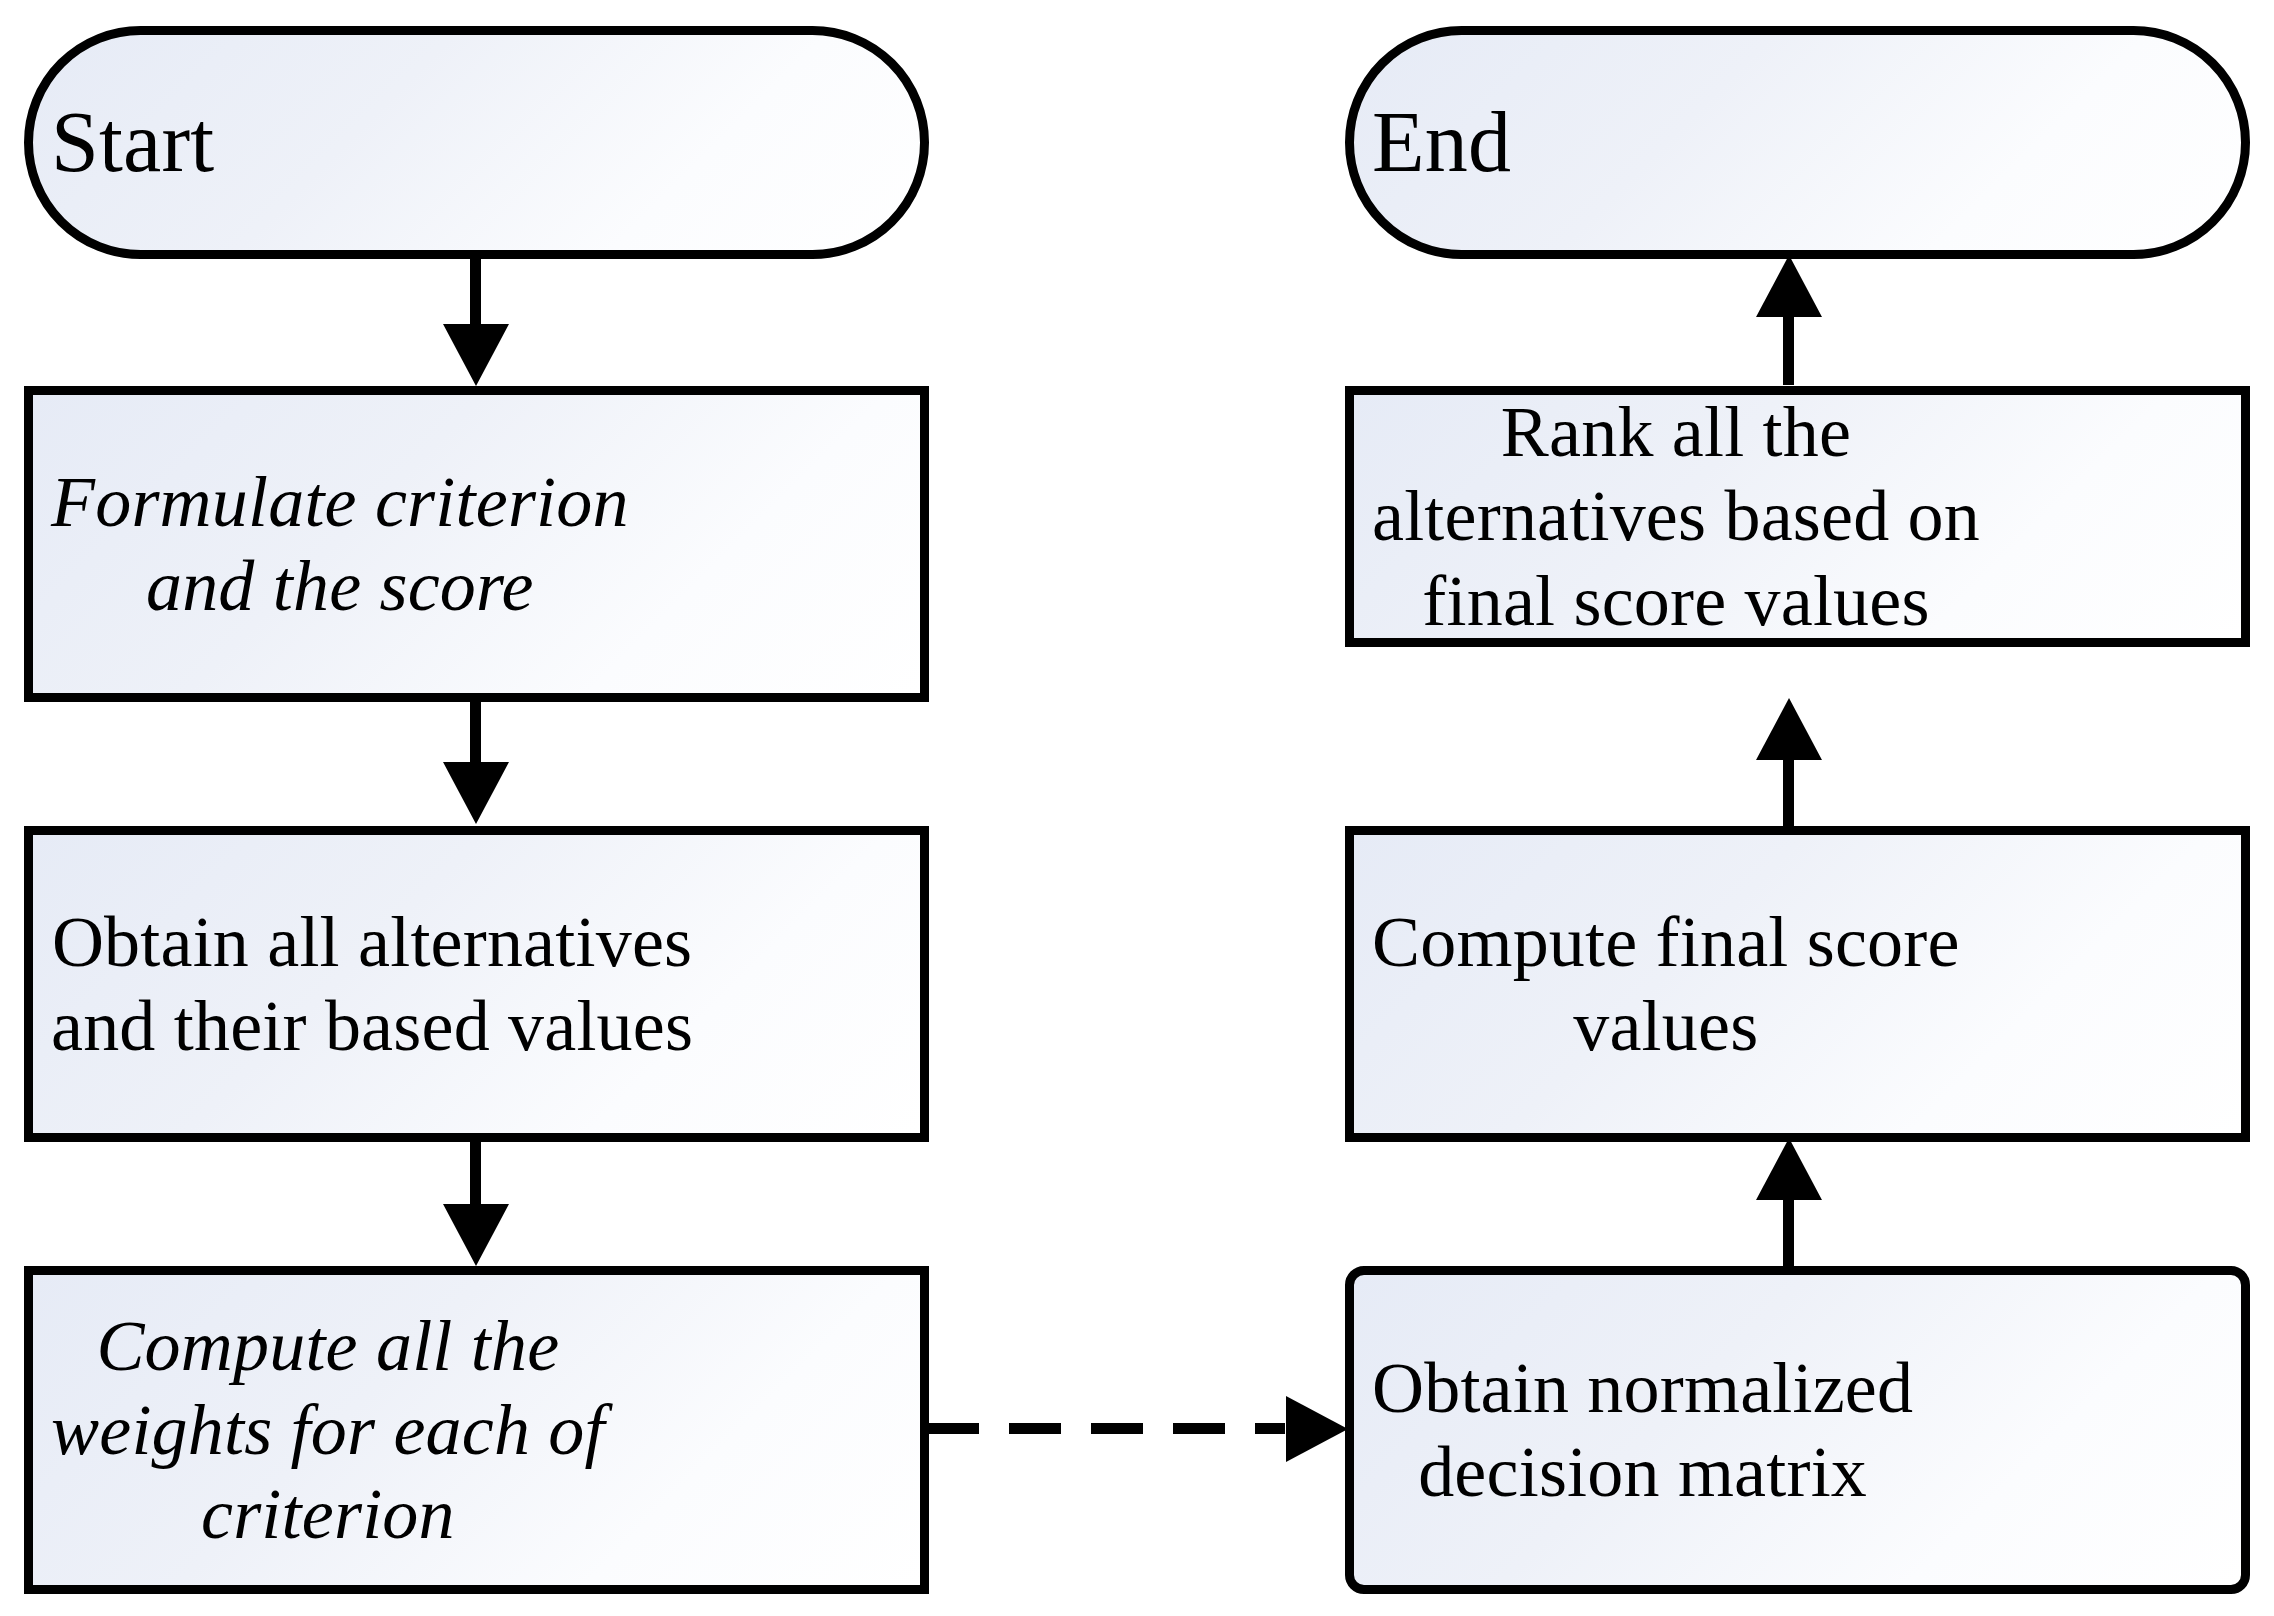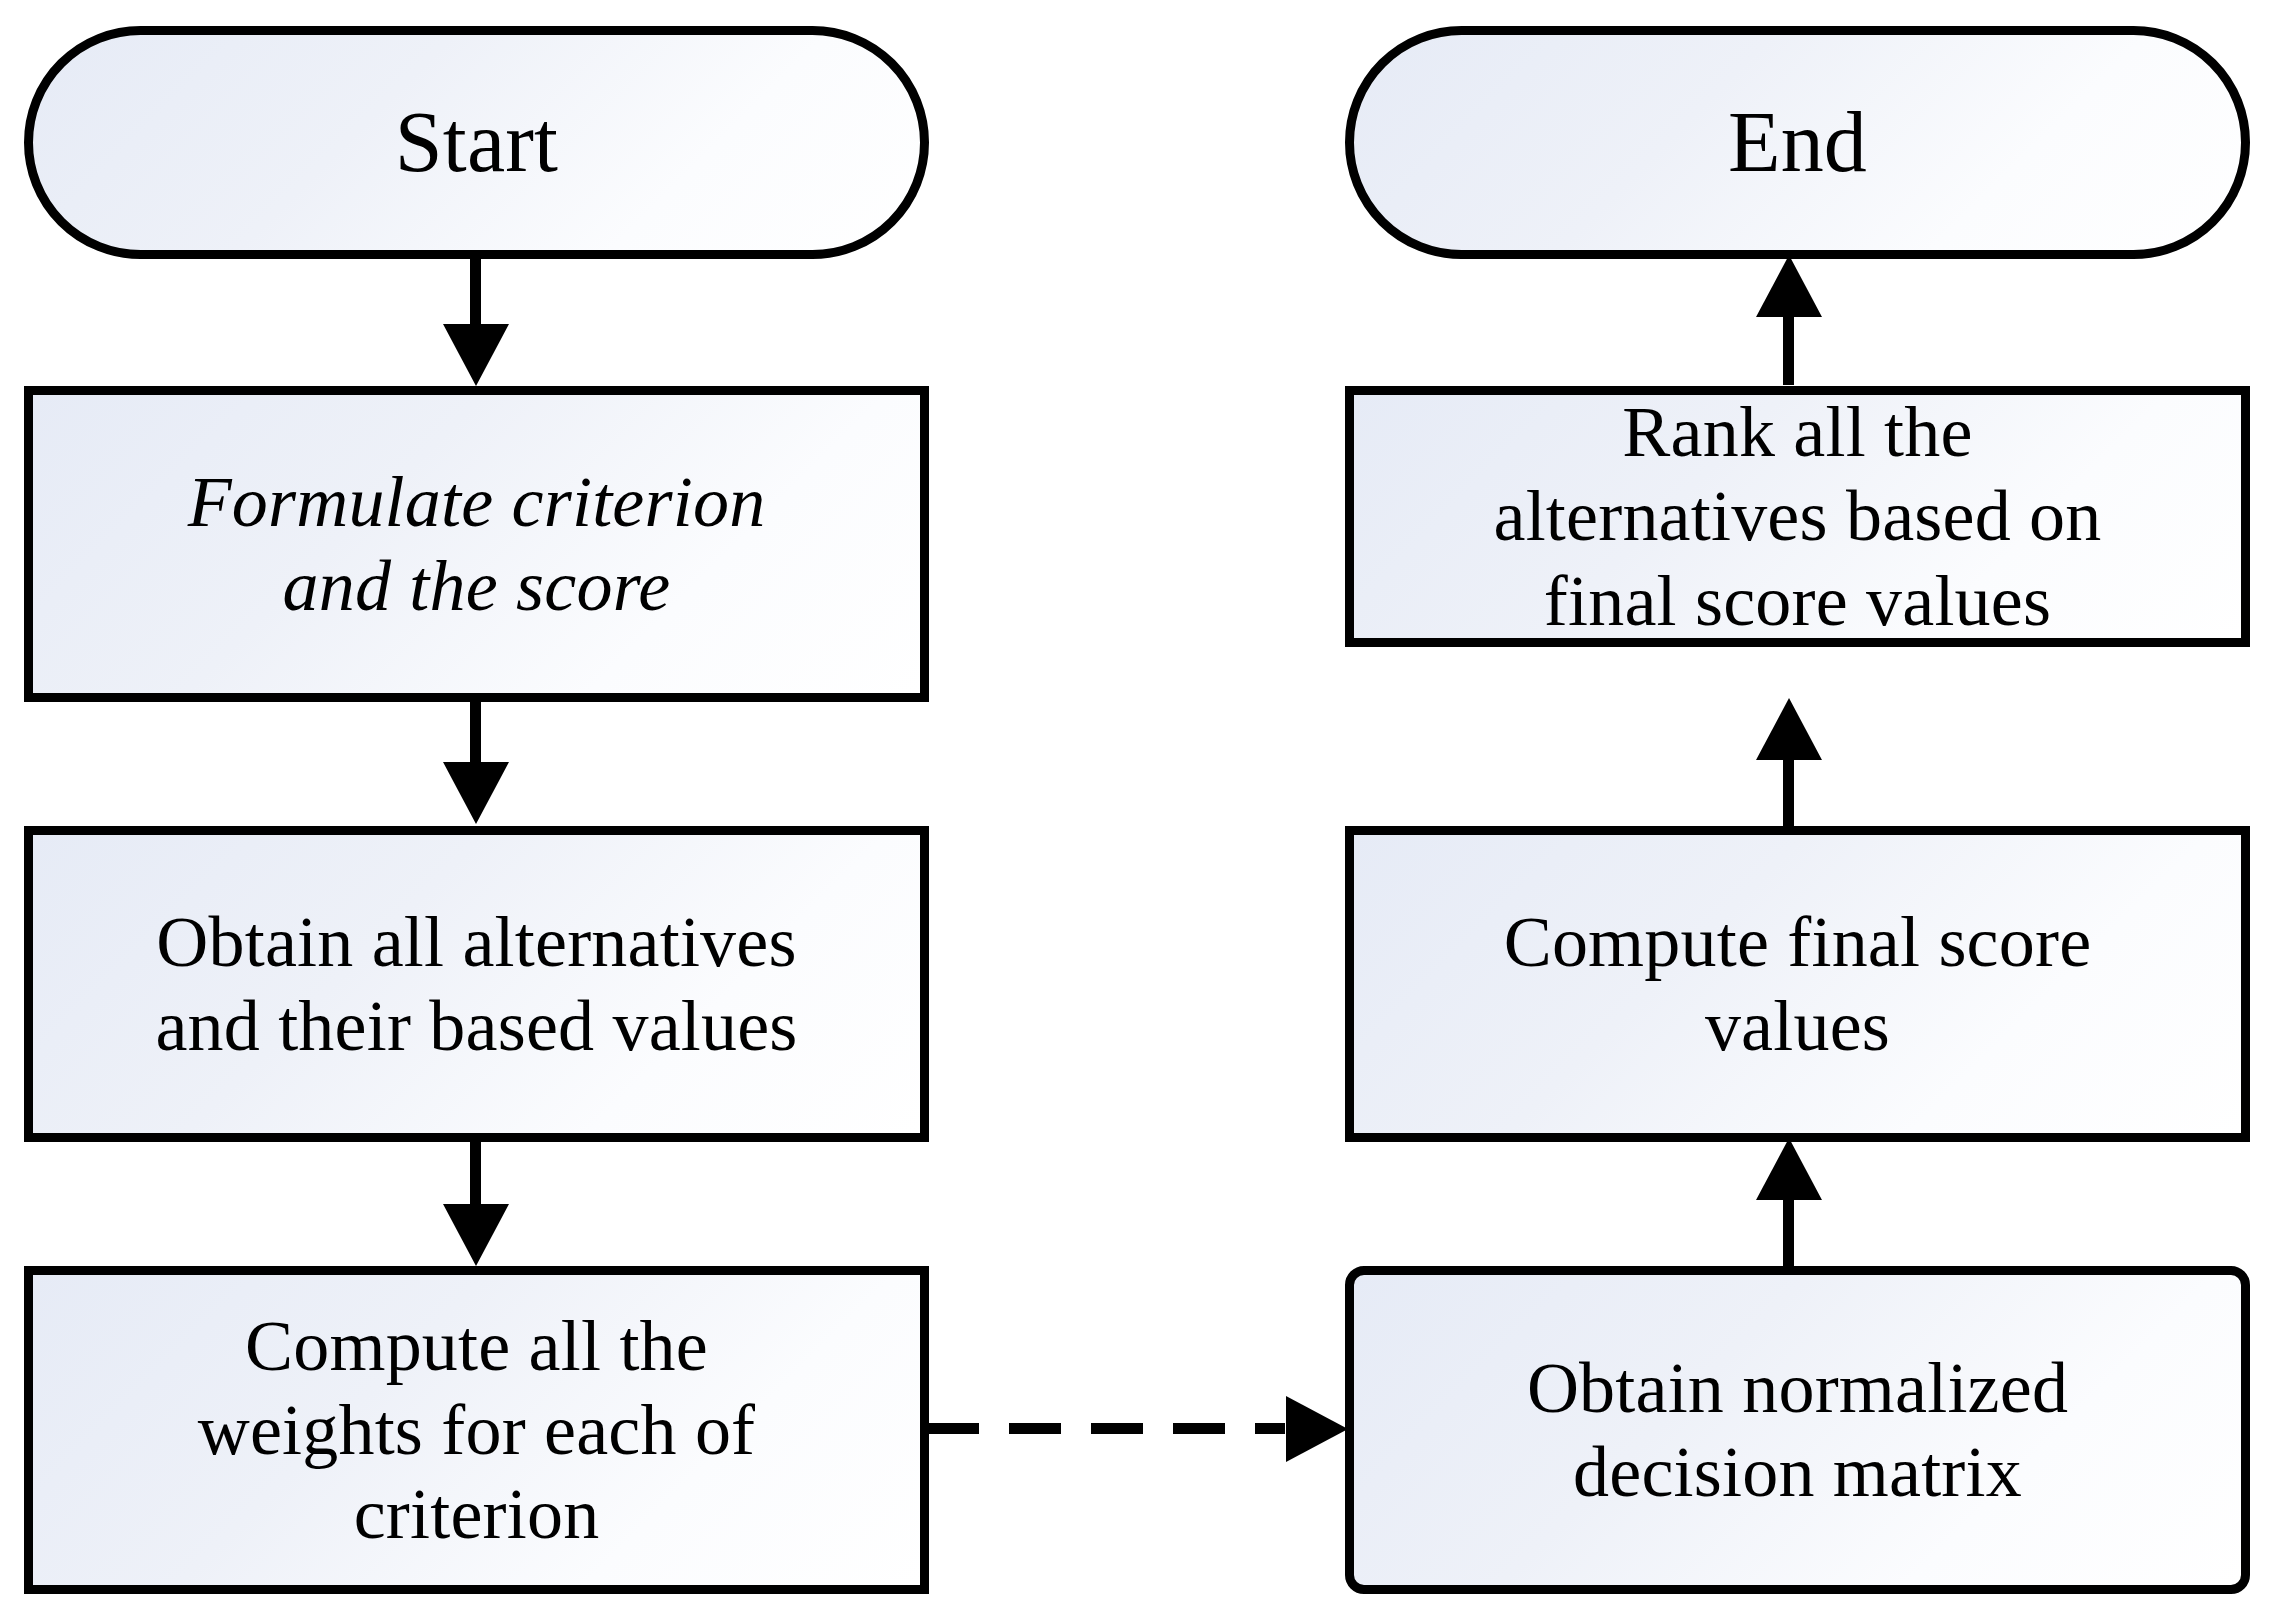--- a/index.html
+++ b/index.html
@@ -15,21 +15,21 @@
     overflow: hidden;
     font-family: "Liberation Serif", "DejaVu Serif", serif;
   }
   .node {
     position: absolute;
     box-sizing: border-box;
     border: 9px solid #000000;
     background: linear-gradient(135deg, #e6ebf6 0%, #eef1f8 38%, #fbfcfe 72%, #ffffff 100%);
     display: flex;
     align-items: center;
-    justify-content: center;
+    justify-content: flex-start;
     text-align: center;
   }
   .node.terminal {
     border-radius: 119px;
   }
   .node-label {
     display: block;
     color: #000000;
     line-height: 1.17;
     letter-spacing: 0.2px;
@@ -111,21 +111,21 @@
   <div class="node process" style="left:24px; top:826px; width:905px; height:316px;">
     <span class="node-label">Obtain all alternatives
 and their based values</span>
   </div>
 
   <div class="conn">
     <div class="v-line" style="left:470px; top:1140px; height:72px;"></div>
     <div class="arrow-down" style="left:443px; top:1204px;"></div>
   </div>
 
-  <div class="node process" style="left:24px; top:1266px; width:905px; height:328px;">
+  <div class="node process" style="left:24px; top:1266px; width:905px; height:328px;font-style:italic;">
     <span class="node-label">Compute all the
 weights for each of
 criterion</span>
   </div>
 
   <div class="node terminal" style="left:1345px; top:26px; width:905px; height:233px;">
     <span class="node-label">End</span>
   </div>
 
   <div class="conn">

